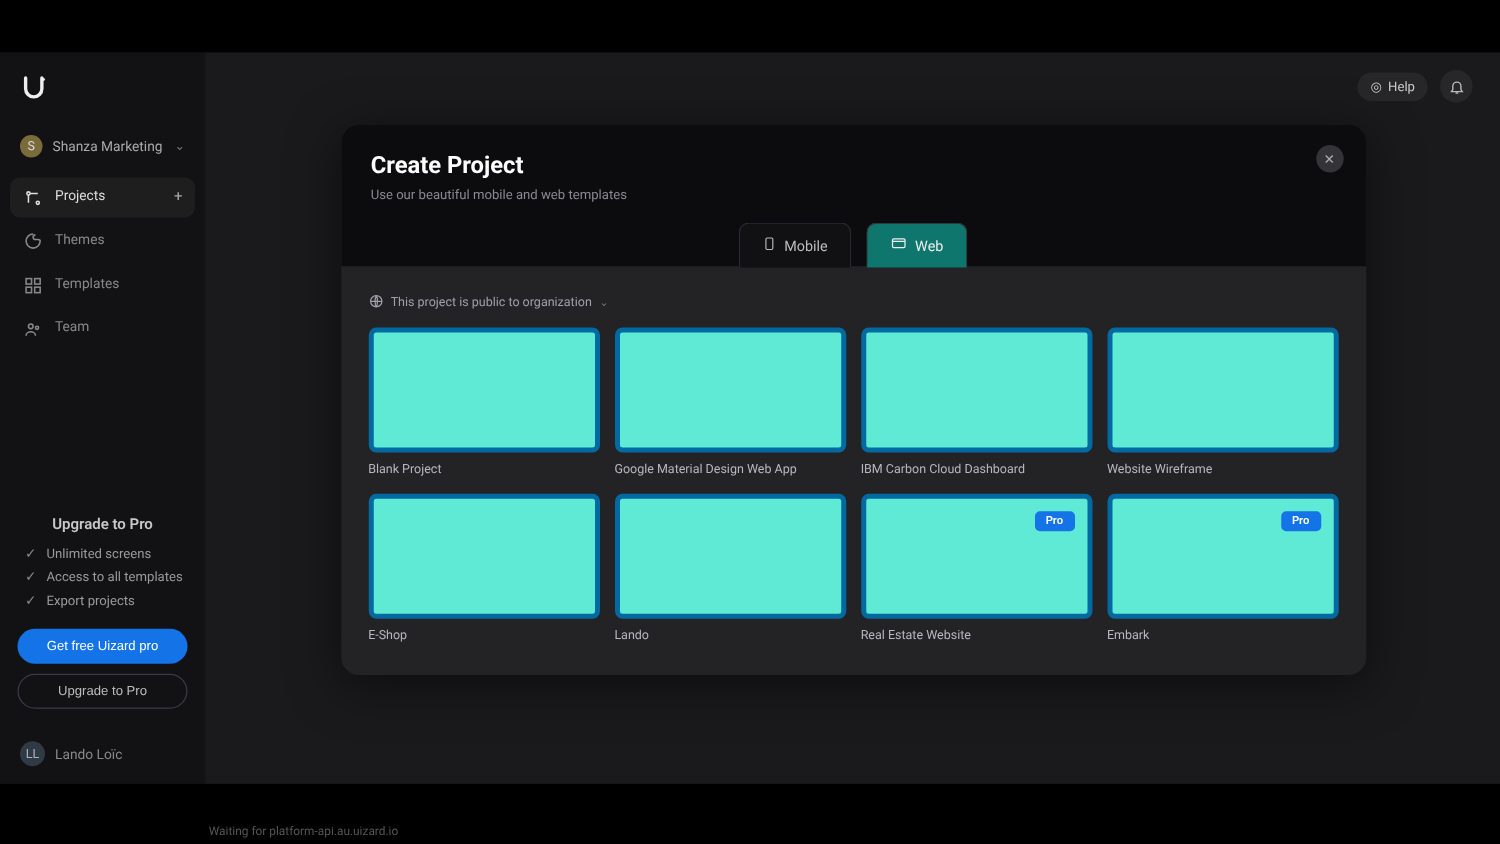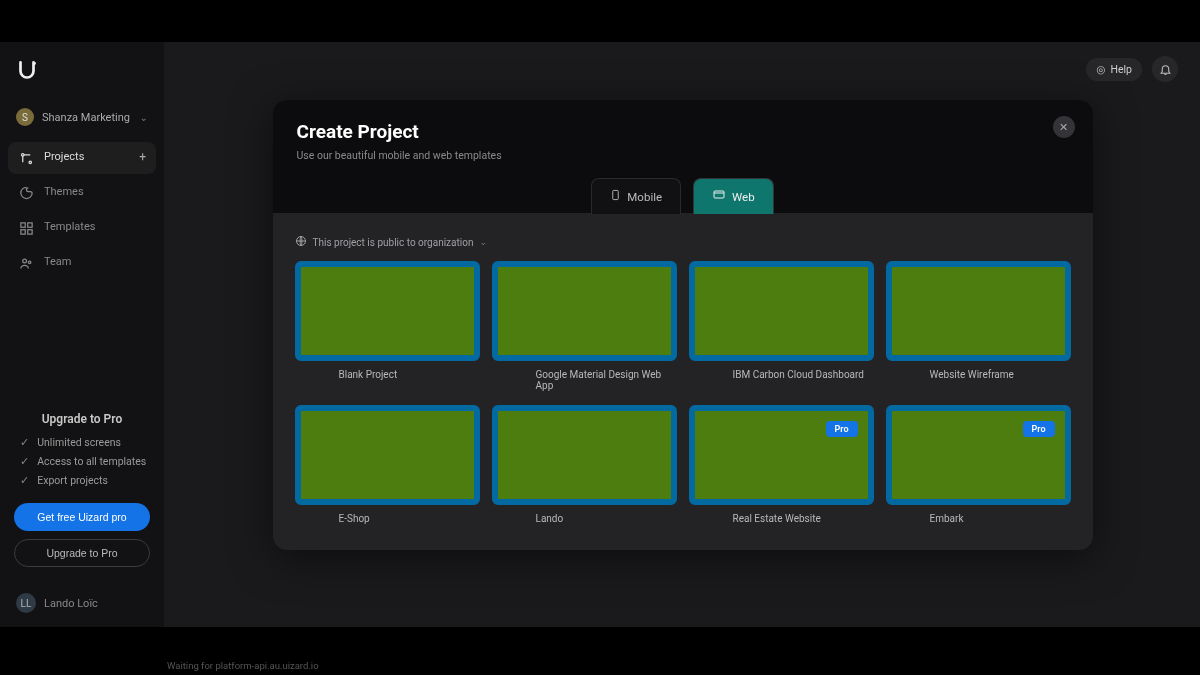--- a/index.html
+++ b/index.html
@@ -241,41 +241,40 @@
   }
   .visibility .chev { font-size:9px; color:#777; }
 
   .grid {
     display:grid;
     grid-template-columns:repeat(4,1fr);
     gap:14px 12px;
   }
   .card { cursor:pointer; }
   .thumb {
-    background:#4d7c0f;
+    background:#5eead4;
     border-radius:6px;
     height:100px;
     position:relative;
-    border:6px solid #0369a1;
+    border:4px solid #0369a1;
   }
   .row2 .thumb { height:100px; }
   .pro-badge {
     position:absolute; top:10px; right:10px;
     background:#1473e6;
     color:#fff;
     font-size:9px;
     font-weight:600;
     padding:3px 9px;
     border-radius:4px;
   }
   .card-label {
     margin-top:8px;
     font-size:10px;
     color:#b8b8bc;
-    margin-left:44px;
   }
 
   .status-text {
     position:absolute;
     left:2px;
     bottom:-44px;
     font-size:9.5px;
     color:#555;
   }
 </style>

